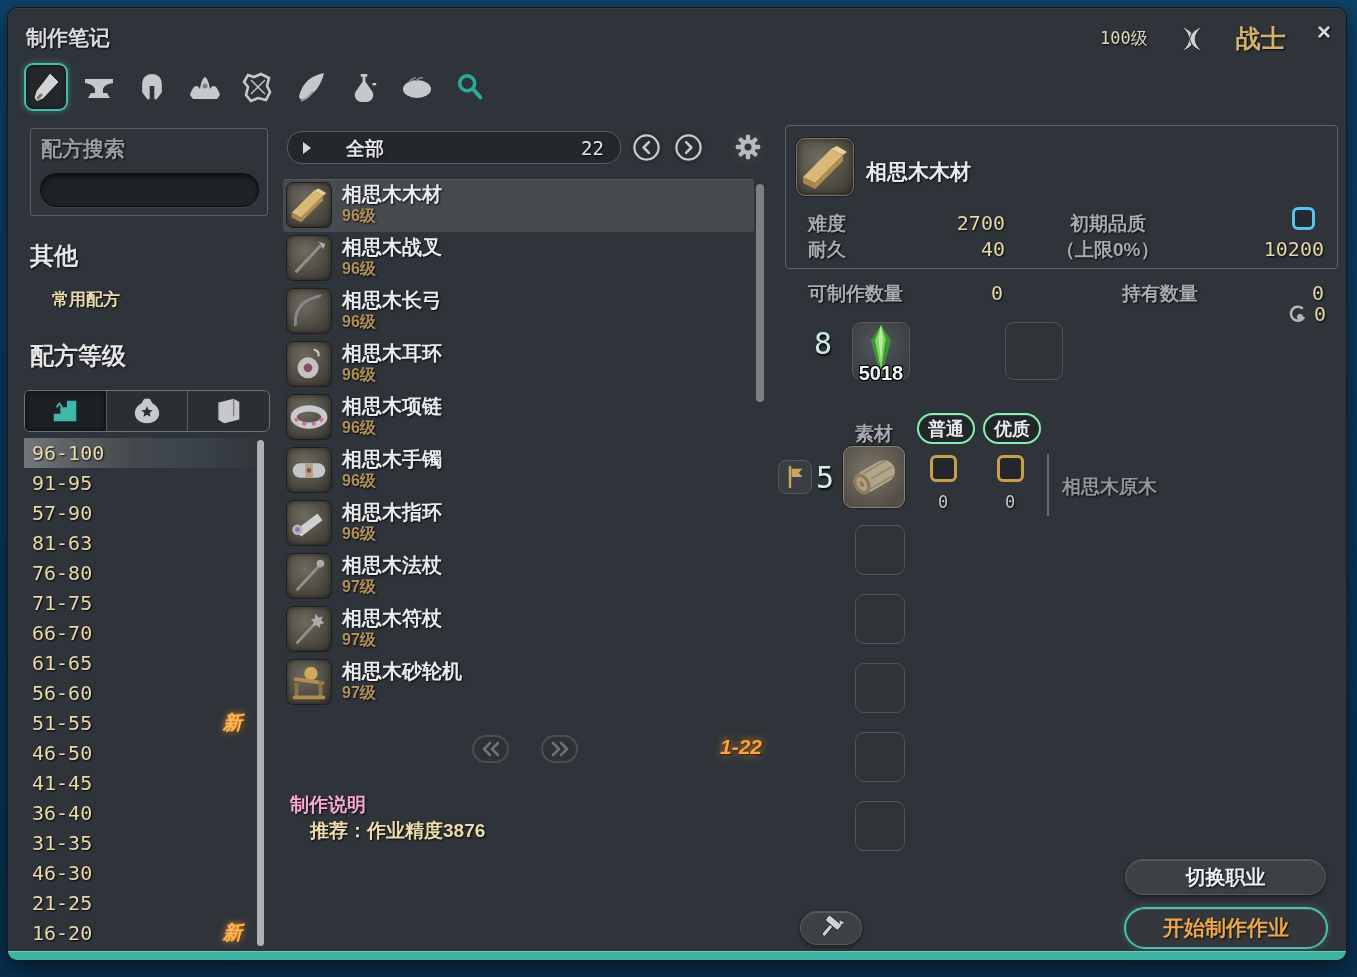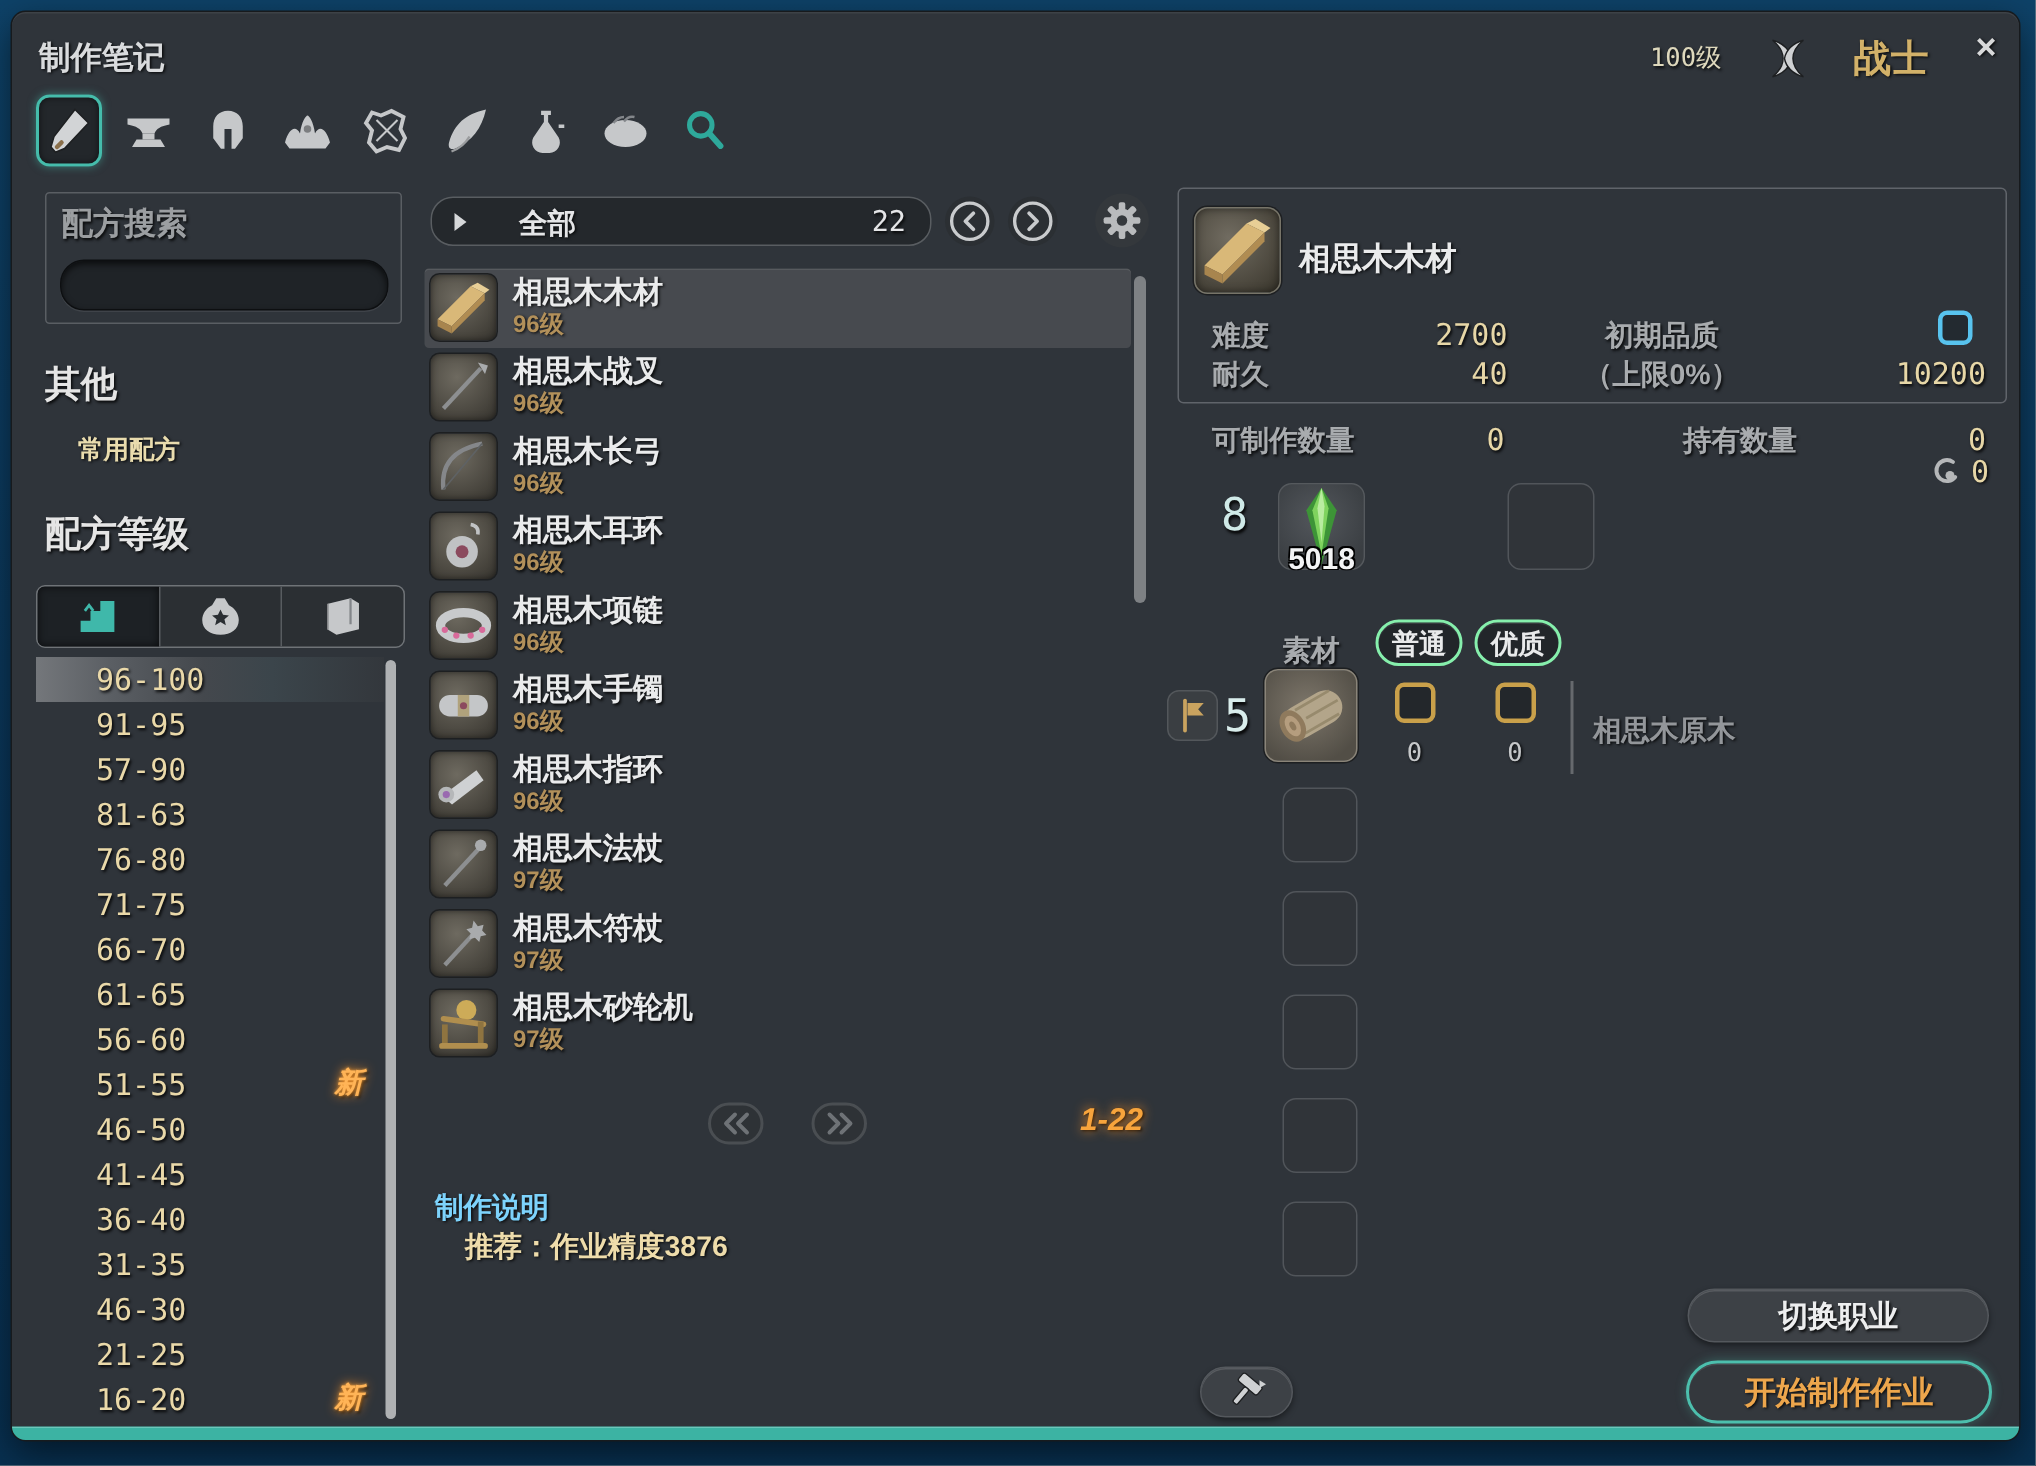--- a/index.html
+++ b/index.html
@@ -47,21 +47,21 @@
 
   .tab-bar { left:16px; top:382px; width:246px; height:42px; background:#2b2f33; border:1.5px solid #6f7377;
     border-radius:6px; display:flex; overflow:hidden; }
   .tab { flex:1; display:flex; align-items:center; justify-content:center; }
   .tab + .tab { border-left:1.5px solid #585c60; }
   .tab.selected { background:#1d2125; box-shadow: inset 0 0 6px rgba(0,0,0,.7); }
 
   .level-list { left:16px; top:430px; width:232px; }
   .lvl-row { position:relative; height:30px; line-height:30px; cursor:pointer; }
   .lvl-row.selected { background:linear-gradient(90deg,#74777b 0%,#5a5e63 22%,#44484d 48%,#3b454b 68%,#33373c 100%); }
-  .lvl-txt { padding-left:40px; font-family:"DejaVu Sans Mono",monospace; font-size:20px; color:#ead9a9;
+  .lvl-txt { padding-left:8px; font-family:"DejaVu Sans Mono",monospace; font-size:20px; color:#ead9a9;
     text-shadow:1px 1px 2px rgba(0,0,0,.9); }
   .new-badge { position:absolute; right:14px; top:0; font-size:19px; font-weight:700; font-style:italic; color:#ffb457;
     text-shadow:0 0 7px rgba(255,150,40,.95), 0 0 2px rgba(255,180,80,.9), 1px 1px 2px #000; }
   .side-scroll { left:249px; top:432px; width:7px; height:506px; background:#afb1b3; border-radius:4px; }
 
   
   .filter-box { left:279px; top:123px; width:334px; height:33px; background:#24282c; border:1px solid #595d61;
     border-radius:15px; cursor:pointer; }
   .filter-caret { position:absolute; left:15px; top:10px; width:0; height:0;
     border-left:8px solid #d6d8da; border-top:6px solid transparent; border-bottom:6px solid transparent; }
@@ -77,21 +77,21 @@
     background:radial-gradient(circle at 40% 35%, #6e6a60, #44413a 75%, #35332e);
     border:1px solid #1d1f21; box-shadow: inset 0 0 5px rgba(0,0,0,.5); }
   .ritem-name { position:absolute; left:59px; top:2px; font-size:20px; font-weight:700; color:#eaebec; }
   .ritem-level { position:absolute; left:59px; top:27px; font-size:16px; font-weight:700; color:#b2905a; }
   .mid-scroll { left:748px; top:176px; width:8px; height:218px; background:#7e8184; border-radius:4px; }
 
   .page-btn { width:37px; height:28px; border-radius:14px; border:2px solid #4a4e52; background:#2e3236;
     display:flex; align-items:center; justify-content:center; cursor:pointer; }
   .page-range { left:688px; top:727px; width:66px; text-align:right; font-size:21px; font-weight:700; font-style:italic;
     color:#f7a43c; text-shadow:0 0 8px rgba(255,150,40,.9), 1px 1px 2px #000; }
-  .note-title { left:282px; top:784px; font-size:19px; font-weight:700; color:#7dd3fc;text-align:center; }
+  .note-title { left:282px; top:784px; font-size:19px; font-weight:700; color:#f9a8d4;text-align:center; }
   .note-text { left:302px; top:810px; font-size:19px; font-weight:700; color:#eedcab; }
 
   
   .detail-box { left:777px; top:117px; width:553px; height:144px; border:1px solid #60646a; border-radius:4px; }
   .item-icon { position:absolute; left:10px; top:12px; width:58px; height:58px; border-radius:9px;
     background:radial-gradient(circle at 40% 35%, #716c61, #474339 75%, #363329);
     border:1px solid #777468; box-shadow:0 0 0 1px #1d1f21, inset 0 0 6px rgba(0,0,0,.5); }
   .item-name { position:absolute; left:80px; top:32px; font-size:21px; font-weight:700; color:#eaebec; }
   .stat-label { font-size:19px; font-weight:700; color:#a8abae; }
   .stat-val { font-family:"DejaVu Sans Mono",monospace; font-size:20px; color:#e7d7a7; text-align:right;

